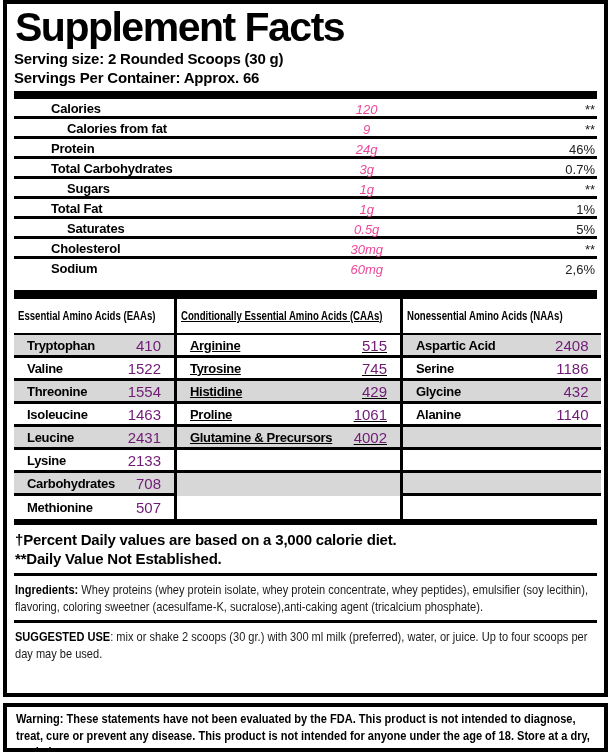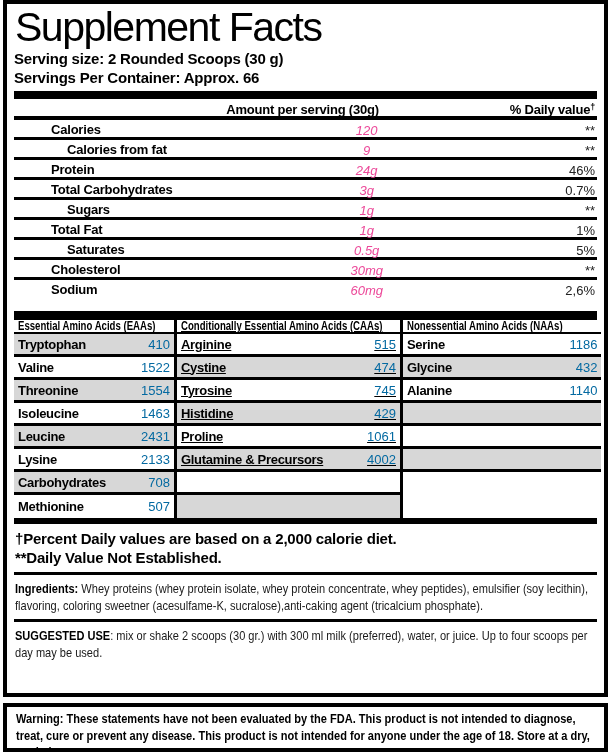--- a/index.html
+++ b/index.html
@@ -15,21 +15,21 @@
   .main-box {
     position:absolute; left:3px; top:0;
     width:605px; height:697px;
     border:4px solid #000;
     background:#fff;
     padding:0 7px;
     overflow:hidden;
   }
 
   h1.panel-title {
-    font-size:41px; font-weight:normal; letter-spacing:-1.5px;
+    font-size:41px; font-weight:bold; letter-spacing:-1.5px;
     line-height:43px; margin:2px 0 1px 1px;
   }
   .serving-line { font-size:15px; font-weight:bold; line-height:18.5px; letter-spacing:-0.2px; }
 
   .bar { background:#000; width:100%; }
   .bar-8 { height:8px; margin-top:4px; }
   .bar-6 { height:6px; }
   .bar-3 { height:3px; }
 
   
@@ -60,37 +60,37 @@
     border-top:3px solid #000;
     border-bottom:6px solid #000;
   }
   .a-col { display:flex; flex-direction:column; }
   .a-col:nth-child(1) { width:160px; }
   .a-col:nth-child(2) { width:226px;text-decoration:underline; }
   .a-col:nth-child(3) { flex:1; }
   .a-col + .a-col { border-left:3px solid #000; }
 
   .a-head {
-    height:14px; border-bottom:2px solid #000;
+    height:36px; border-bottom:2px solid #000;
     display:flex; align-items:center; padding-left:4px;
     background:#fff; overflow:hidden;
   }
   .a-head span {
     font-size:12px; font-weight:bold; white-space:nowrap;
     display:inline-block; transform:scaleX(0.8); transform-origin:0 50%;
   }
   .a-row {
     height:23px; border-bottom:3px solid #000;
     display:flex; align-items:center; justify-content:space-between;
-    padding:0 4px;
+    padding:0 13px;
   }
   .a-row:last-child { border-bottom:none;align-items:center; }
   .a-row.shaded { background:var(--shade, #d7d7d7); }
   .a-name { font-size:13px; font-weight:bold; letter-spacing:-0.3px; white-space:nowrap; }
-  .a-val { font-size:13px; color:#0369a1; }
+  .a-val { font-size:15px; color:#701a75; }
 
   
   .footnotes { margin:6px 0 5px 1px; }
   .footnotes div { font-size:15px; font-weight:bold; line-height:18.5px; letter-spacing:-0.2px; }
 
   .para { margin:5px 0 5px 1px; font-size:13px; line-height:17px; color:#1a1a1a; }
   .para .b { font-weight:bold; color:#000; }
   .condense { transform:scaleX(0.85); transform-origin:0 0; width:117.6%; }
 
   
@@ -112,24 +112,20 @@
 
   <div class="main-box">
 
     <h1 class="panel-title">Supplement Facts</h1>
 
     <div class="serving-line">Serving size: 2 Rounded Scoops (30 g)</div>
     <div class="serving-line">Servings Per Container: Approx. 66</div>
 
     <div class="bar bar-8"></div>
 
-    <div class="head-row">
-      <span class="head-amount">Amount per serving (30g)</span>
-      <span class="head-dv"><span>% Daily value</span><sup>†</sup></span>
-    </div>
 
     <div id="nutrition-rows">
         <div class="n-row">
           <span class="n-label">Calories</span>
           <span class="n-amount">120</span>
           <span class="n-dv">**</span>
         </div>
         <div class="n-row indent">
           <span class="n-label">Calories from fat</span>
           <span class="n-amount">9</span>
@@ -214,24 +210,20 @@
           </div>
         </div>
         <div class="a-col">
           <div class="a-head">
             <span>Conditionally Essential Amino Acids (CAAs)</span>
           </div>
           <div class="a-row">
             <span class="a-name">Arginine</span>
             <span class="a-val">515</span>
           </div>
-          <div class="a-row shaded">
-            <span class="a-name">Cystine</span>
-            <span class="a-val">474</span>
-          </div>
           <div class="a-row">
             <span class="a-name">Tyrosine</span>
             <span class="a-val">745</span>
           </div>
           <div class="a-row shaded">
             <span class="a-name">Histidine</span>
             <span class="a-val">429</span>
           </div>
           <div class="a-row">
             <span class="a-name">Proline</span>
@@ -247,20 +239,24 @@
           </div>
           <div class="a-row shaded">
             <span class="a-name"></span>
             <span class="a-val"></span>
           </div>
         </div>
         <div class="a-col">
           <div class="a-head">
             <span>Nonessential Amino Acids (NAAs)</span>
           </div>
+          <div class="a-row shaded">
+            <span class="a-name">Aspartic Acid</span>
+            <span class="a-val">2408</span>
+          </div>
           <div class="a-row">
             <span class="a-name">Serine</span>
             <span class="a-val">1186</span>
           </div>
           <div class="a-row shaded">
             <span class="a-name">Glycine</span>
             <span class="a-val">432</span>
           </div>
           <div class="a-row">
             <span class="a-name">Alanine</span>
@@ -279,21 +275,21 @@
             <span class="a-val"></span>
           </div>
           <div class="a-row">
             <span class="a-name"></span>
             <span class="a-val"></span>
           </div>
         </div>
       </div>
 
     <div class="footnotes">
-      <div>†Percent Daily values are based on a 2,000 calorie diet.</div>
+      <div>†Percent Daily values are based on a 3,000 calorie diet.</div>
       <div>**Daily Value Not Established.</div>
     </div>
 
     <div class="bar bar-3"></div>
 
     <p class="para condense">
       <span class="b">Ingredients:</span><span> Whey proteins (whey protein isolate, whey protein concentrate, whey peptides), emulsifier (soy lecithin), flavoring, coloring sweetner (acesulfame-K, sucralose),anti-caking agent (tricalcium phosphate).</span>
     </p>
 
     <div class="bar bar-3"></div>

